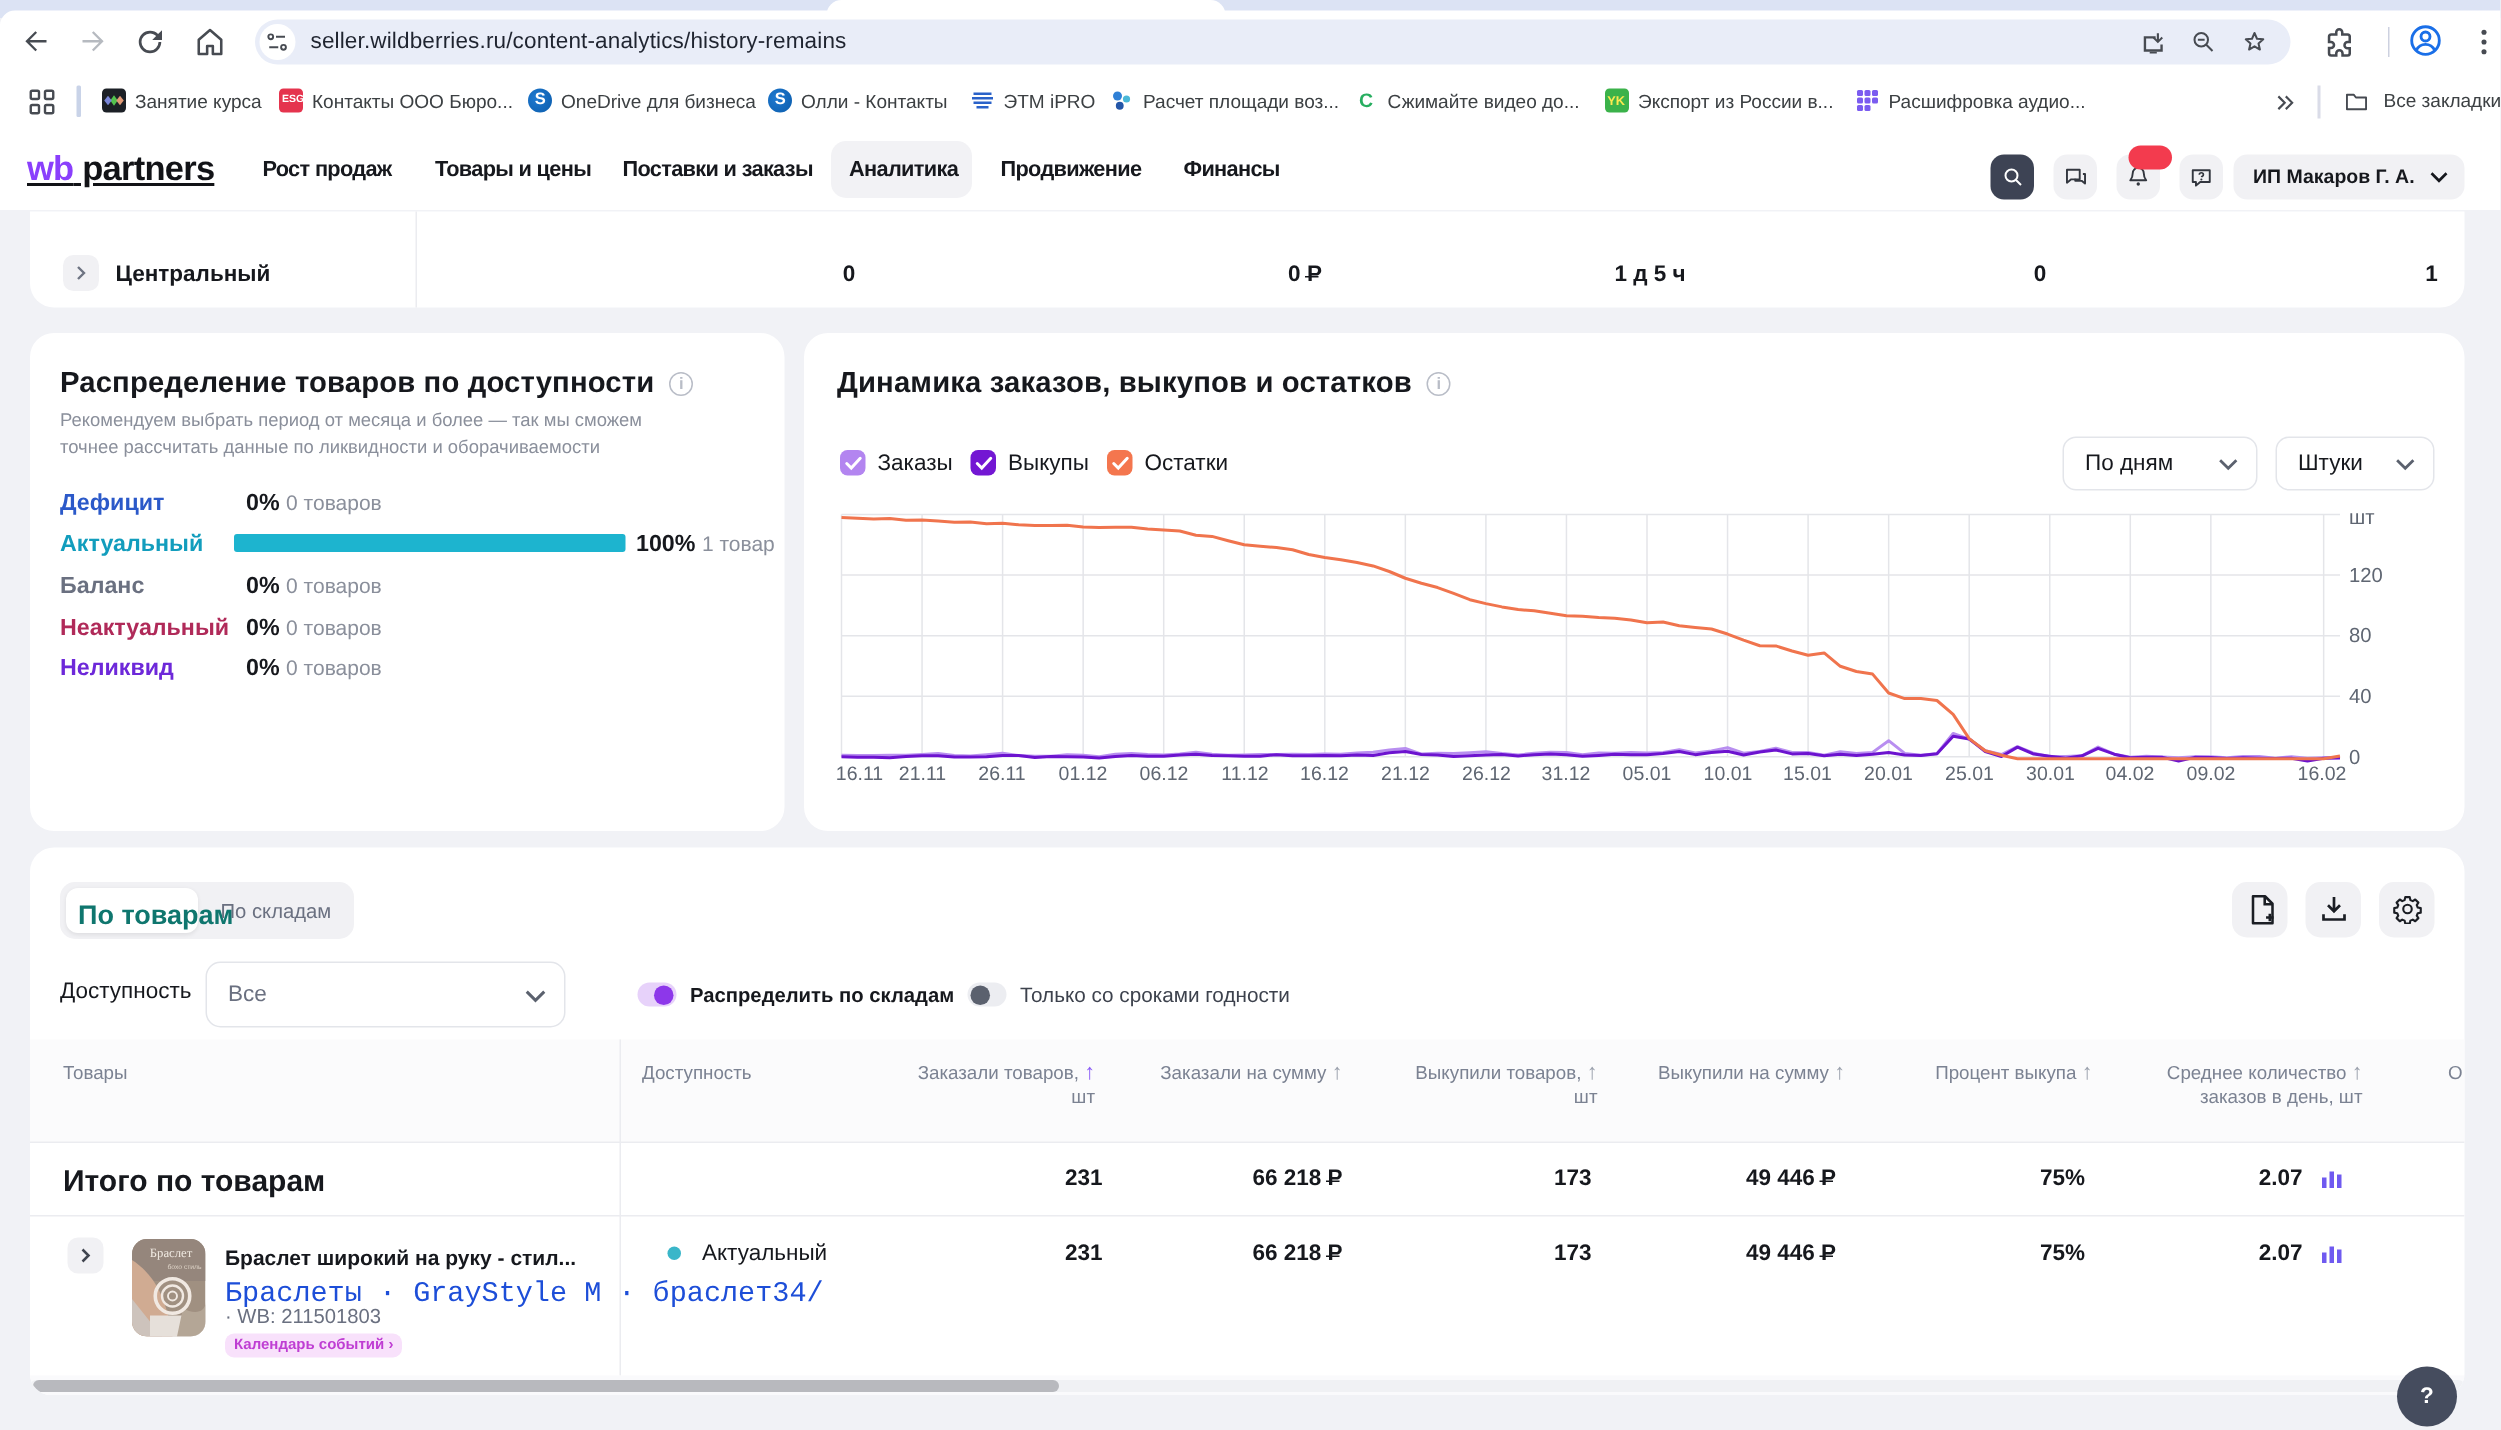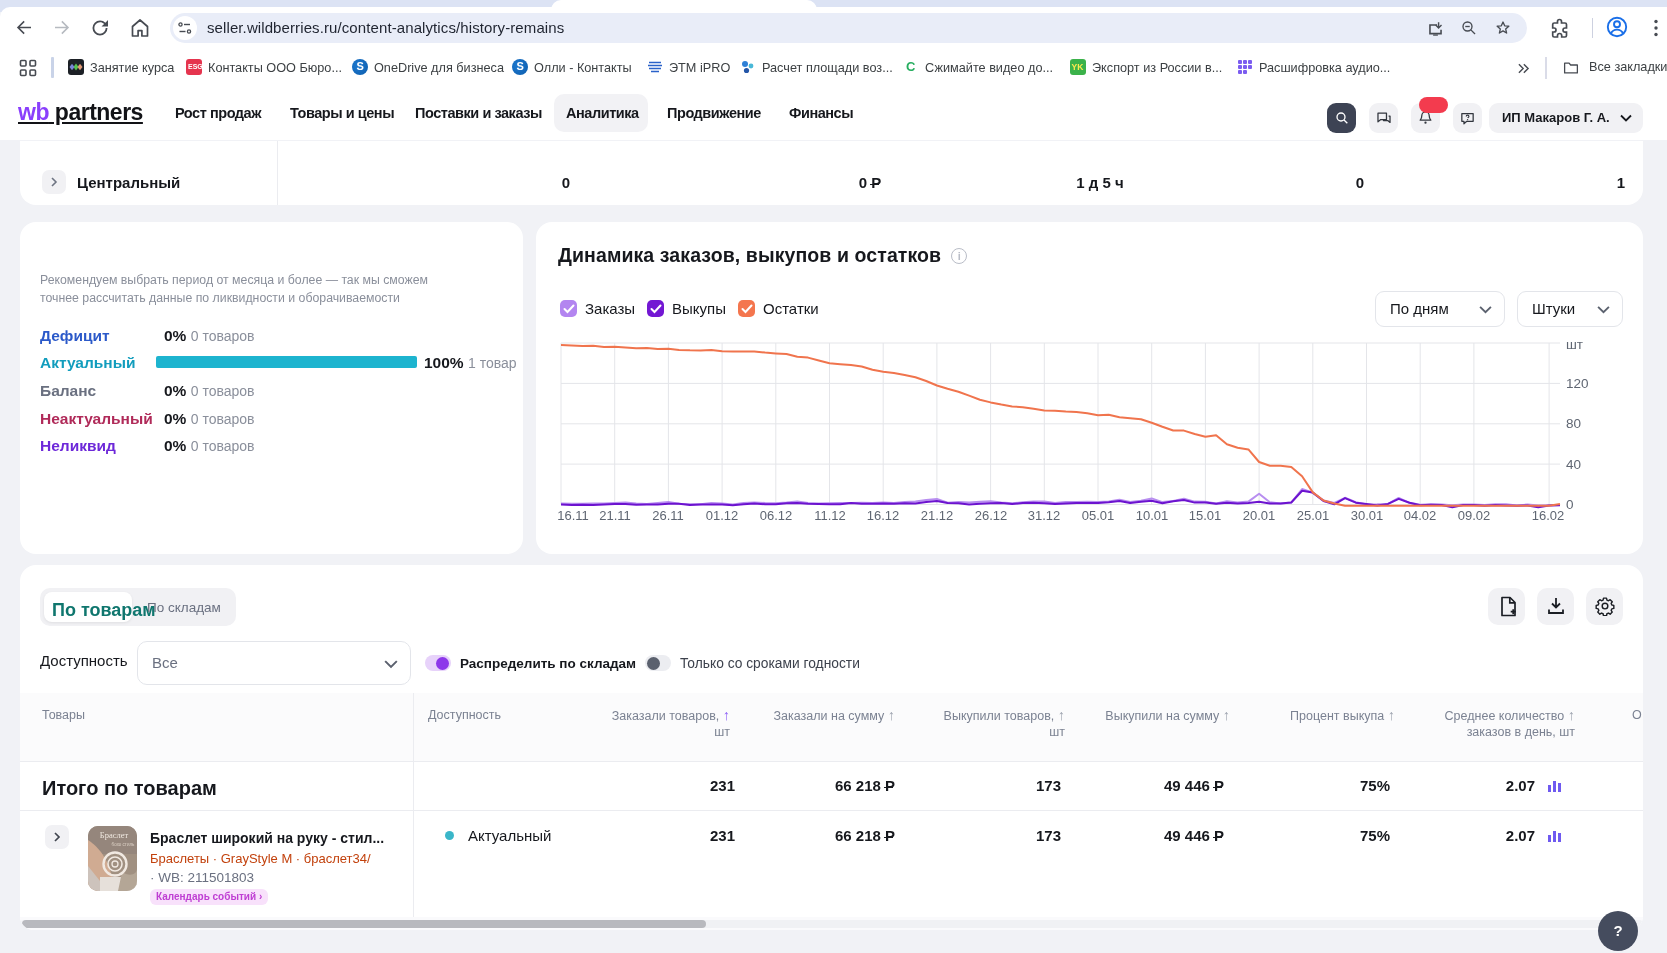--- a/index.html
+++ b/index.html
@@ -243,20 +243,21 @@
     </div>
   <div style="position:absolute;left:57px;top:33px;font-size:15px;font-weight:700;color:#16181d;">Центральный</div>
   <div style="position:absolute;left:257px;top:0;width:1px;height:64px;background:#ebecf0;"></div>
   <div class="tval" style="left:516px;top:33px;width:60px;text-align:center;">0</div>
   <div class="tval" style="left:820px;top:33px;width:60px;text-align:center;">0 <span class="rub">Р<i></i></span></div>
   <div class="tval" style="left:1040px;top:33px;width:80px;text-align:center;">1 д 5 ч</div>
   <div class="tval" style="left:1310px;top:33px;width:60px;text-align:center;">0</div>
   <div class="tval" style="left:1571px;top:33px;width:60px;text-align:center;">1</div>
 </div>
 <div id="leftcard" class="card">
+  <h2 class="cardtitle" style="position:absolute;left:20px;top:22px;">Распределение товаров по доступности<span class="info-i">i</span></h2>
   <div class="dist-sub" style="left:20px;top:51px;">Рекомендуем выбрать период от месяца и более — так мы сможем</div>
   <div class="dist-sub" style="left:20px;top:69px;">точнее рассчитать данные по ликвидности и оборачиваемости</div>
 
   <div class="dist-label" style="top:105px;color:#2b59c9;">Дефицит</div>
   <div class="dist-val" style="top:105px;">0% <span style="font-weight:400;color:#8a8f9b;font-size:14px;">0 товаров</span></div>
 
   <div class="dist-label" style="top:132px;color:#129dbd;">Актуальный</div>
   <div style="position:absolute;left:136px;top:134px;width:261px;height:12px;background:#1db4cf;border-radius:2px;"></div>
   <div class="dist-val" style="left:404px;top:132px;">100% <span style="font-weight:400;color:#8a8f9b;font-size:14px;">1 товар</span></div>
 
@@ -322,21 +323,21 @@
       <path d="M10 2v9M6 7.5l4 4 4-4" fill="none" stroke="#1b1e24" stroke-width="1.8"></path>
       <path d="M3 13.5v3.5h14v-3.5" fill="none" stroke="#1b1e24" stroke-width="1.8"></path>
     </svg>
   <div style="position:absolute;left:1566px;top:23px;width:37px;height:37px;background:#f1f1f4;border-radius:10px;"></div>
   <svg style="position:absolute;left:1575px;top:31px" width="20" height="20" viewBox="0 0 24 24">
       <path d="M10.2 2.5h3.6l.5 2.4 1.9.8 2-1.3 2.5 2.5-1.3 2 .8 1.9 2.4.5v3.6l-2.4.5-.8 1.9 1.3 2-2.5 2.5-2-1.3-1.9.8-.5 2.4h-3.6l-.5-2.4-1.9-.8-2 1.3-2.5-2.5 1.3-2-.8-1.9-2.4-.5v-3.6l2.4-.5.8-1.9-1.3-2 2.5-2.5 2 1.3 1.9-.8z" fill="none" stroke="#1b1e24" stroke-width="1.7" stroke-linejoin="round"></path>
       <circle cx="12" cy="12" r="3.4" fill="none" stroke="#1b1e24" stroke-width="1.7"></circle>
     </svg>
 
   <div style="position:absolute;left:20px;top:87px;font-size:15px;color:#16181d;">Доступность</div>
-  <div class="seldd" style="left:117px;top:76px;width:274px;height:44px;border-radius:10px;">
+  <div class="seldd" style="left:117px;top:76px;width:240px;height:44px;border-radius:10px;">
       <span style="top:12px;color:#6a7080;">Все</span>
       <svg width="14" height="10" viewBox="0 0 12 8" style="top:17px;">
         <path d="M1 1.5l5 5 5-5" fill="none" stroke="#5b616e" stroke-width="1.7"></path>
       </svg>
     </div>
 
   <div class="toggle" style="left:405px;top:90px;background:#e7d2fa;">
       <div class="knob" style="left:11px;background:#8d37ea;"></div>
     </div>
   <div style="position:absolute;left:440px;top:91px;font-size:13.5px;font-weight:600;color:#16181d;">Распределить по складам</div>
@@ -386,21 +387,21 @@
     <path d="M0 40 L20 65 L0 65 Z" fill="#cdc3bc"></path>
     <rect x="12" y="51" width="37" height="14" fill="#e6e0da"></rect>
     <path d="M34 46 C40 50 49 50 49 42 L49 65 L30 65 Z" fill="#b4a696"></path>
     <circle cx="27" cy="38" r="11.5" fill="none" stroke="#f1e9e2" stroke-width="2.4"></circle>
     <circle cx="27" cy="38" r="7" fill="none" stroke="#f1e9e2" stroke-width="1.6"></circle>
     <circle cx="27" cy="38" r="3" fill="none" stroke="#f1e9e2" stroke-width="1.3"></circle>
     <text x="26" y="12" font-family="Liberation Serif, serif" font-size="8.5" fill="#efe8e0" text-anchor="middle">Браслет</text>
     <text x="35" y="20" font-family="Liberation Sans, sans-serif" font-size="4.5" fill="#ddd2c6" text-anchor="middle">бохо стиль</text>
   </svg>
   <div style="position:absolute;left:130px;top:265px;font-size:14px;font-weight:700;color:#16181d;">Браслет широкий на руку - стил...</div>
-  <div style="position:absolute;left:130px;top:286px;font-size:13px;color:#c2410c;">Браслеты · GrayStyle M · браслет34/</div>
+  <div style="position:absolute;left:130px;top:286px;font-size:19px;color:#1d4ed8;font-family:Liberation Mono, monospace;">Браслеты · GrayStyle M · браслет34/</div>
   <div style="position:absolute;left:130px;top:305px;font-size:13.5px;color:#6a7080;">· WB: 211501803</div>
   <div class="tag" style="left:130px;top:324px;">Календарь событий <span style="font-size:10px;">›</span></div>
 
   <div style="position:absolute;left:425px;top:266px;width:9px;height:9px;border-radius:50%;background:#3ab6c9;"></div>
   <div style="position:absolute;left:448px;top:262px;font-size:15px;color:#16181d;">Актуальный</div>
   <div class="tval" style="left:655px;top:262px;width:60px;text-align:right;">231</div>
   <div class="tval" style="left:795px;top:262px;width:80px;text-align:right;">66 218 <span class="rub">Р<i></i></span></div>
   <div class="tval" style="left:981px;top:262px;width:60px;text-align:right;">173</div>
   <div class="tval" style="left:1124px;top:262px;width:80px;text-align:right;">49 446 <span class="rub">Р<i></i></span></div>
   <div class="tval" style="left:1310px;top:262px;width:60px;text-align:right;">75%</div>

